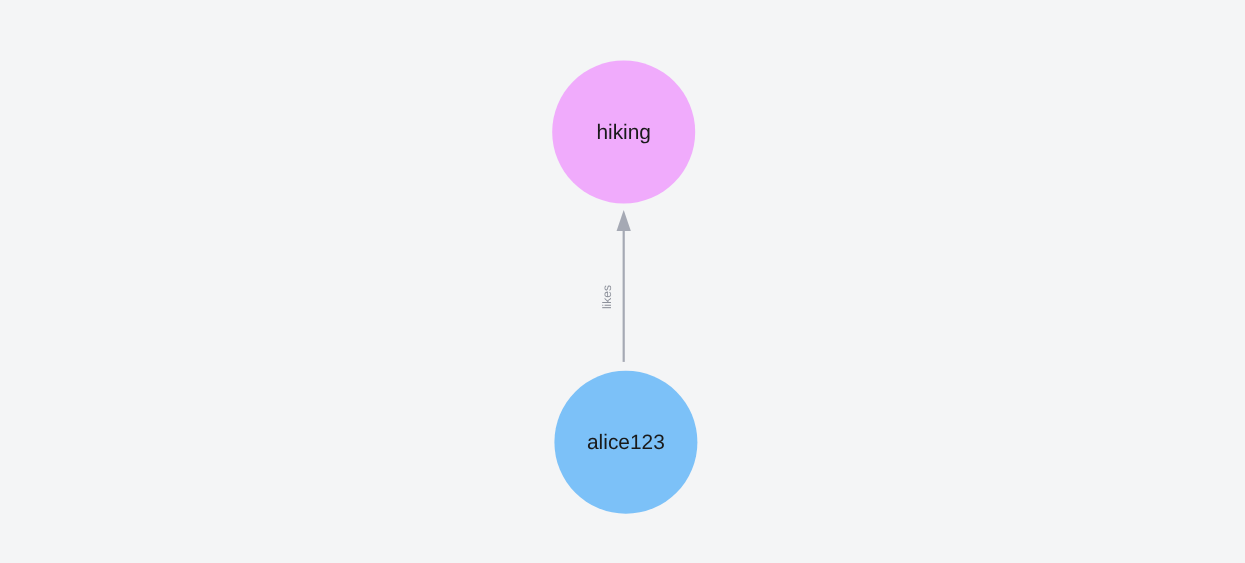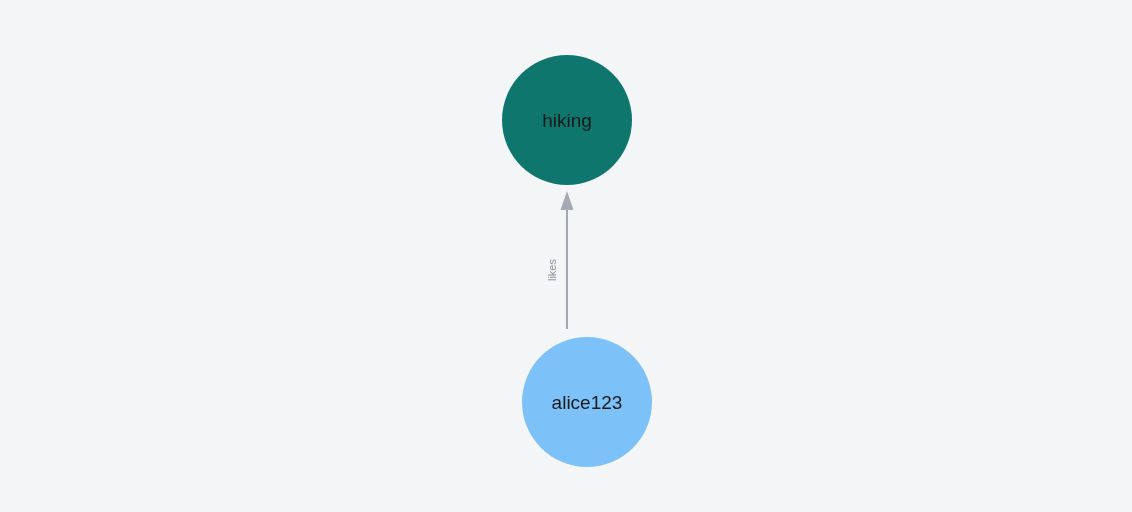--- a/index.html
+++ b/index.html
@@ -33,42 +33,42 @@
     align-items: center;
     justify-content: center;
     cursor: pointer;
     user-select: none;
   }
   .node-hiking {
     left: 502px;
     top: 55px;
   }
   .node-alice {
-    left: 522px;
+    left: 504px;
     top: 337px;
   }
   .node-label {
     font-size: 19px;
     line-height: 1;
   }
 </style>
 </head>
 <body>
 
 <div class="stage" style="background-color: rgb(244, 245, 246);">
 
   <svg class="edge-layer" viewBox="0 0 1132 512" xmlns="http://www.w3.org/2000/svg">
     <g>
       <line x1="567" y1="329" x2="567" y2="208" stroke-width="2" stroke="#a5a9b4"></line>
       <polygon points="567,191 560.5,210 573.5,210" fill="#a5a9b4"></polygon>
       <text class="edge-label" x="553" y="270" text-anchor="middle" dominant-baseline="middle" transform="rotate(-90 553 270)" fill="#8d919b">likes</text>
     </g>
   </svg>
 
-  <div class="node node-hiking" style="background-color: #0f766e;">
+  <div class="node node-hiking" style="background-color: #f0abfc;">
     <span class="node-label" style="color: rgb(26, 26, 26);">hiking</span>
   </div>
 
   <div class="node node-alice" style="background-color: rgb(124, 193, 248);">
     <span class="node-label" style="color: rgb(26, 26, 26);">alice123</span>
   </div>
 
 </div>
 
 </body></html>

